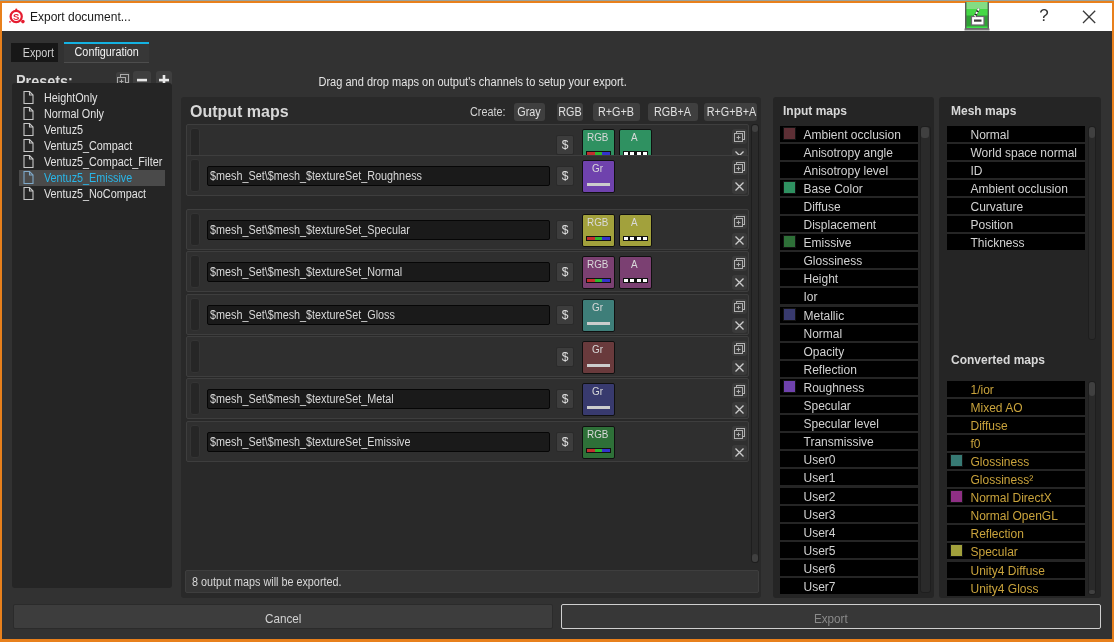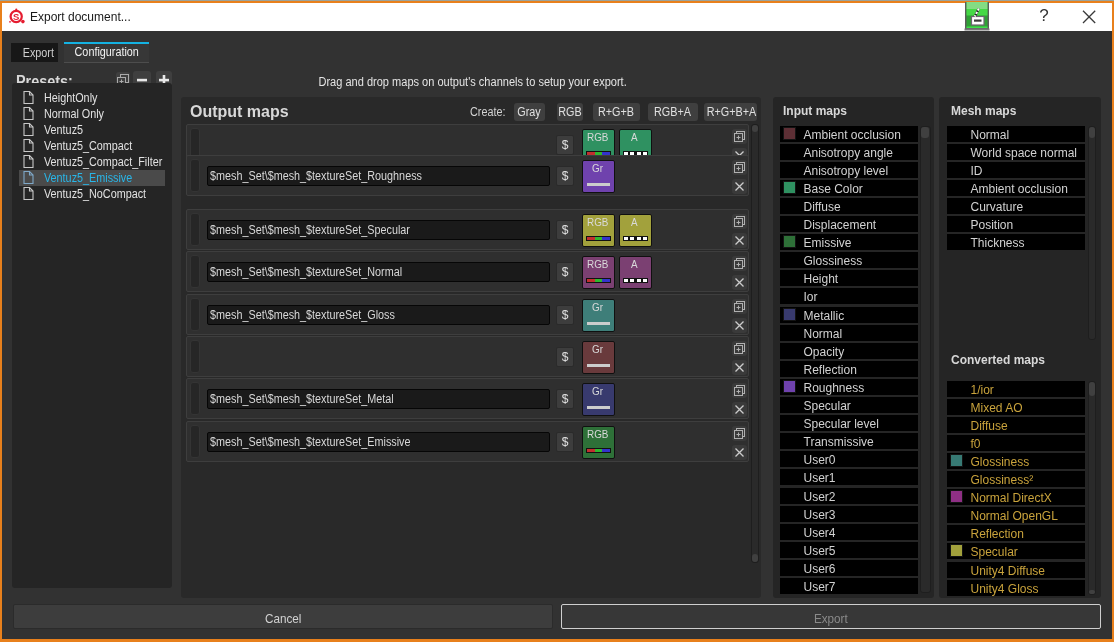--- a/index.html
+++ b/index.html
@@ -365,20 +365,21 @@
       </div>
 <div class="rbtn" style="top:23px;">
         <svg width="11" height="11" viewBox="0 0 11 11" style="display:block;margin:2px auto 0;">
           <path d="M 1.5 1.5 L 9.5 9.5 M 9.5 1.5 L 1.5 9.5" stroke="#cccccc" stroke-width="1.3"></path>
         </svg>
       </div>
 </div>
 <div class="sbar" style="left:570px; top:27px; width:8px; height:439px;"></div>
 <div class="sthumb" style="left:571px; top:28px; width:6px; height:7px;"></div>
 <div class="sthumb" style="left:571px; top:457px; width:6px; height:8px;"></div>
+<div class="abs" id="statusbar"><span class="sx">8 output maps will be exported.</span></div>
 </div>
 <div class="abs panel" id="input-panel">
 <div class="ptitle" style="left:10px; top:7px;">Input maps</div>
 <div class="slot" style="left:6.5px; top:28.5px; width:138px;">
 <span class="sq" style="background:#5d2f35;"></span>
 <span class="tx">Ambient occlusion</span>
     </div>
 <div class="slot" style="left:6.5px; top:46.6px; width:138px;">
 <span class="tx">Anisotropy angle</span>
     </div>

